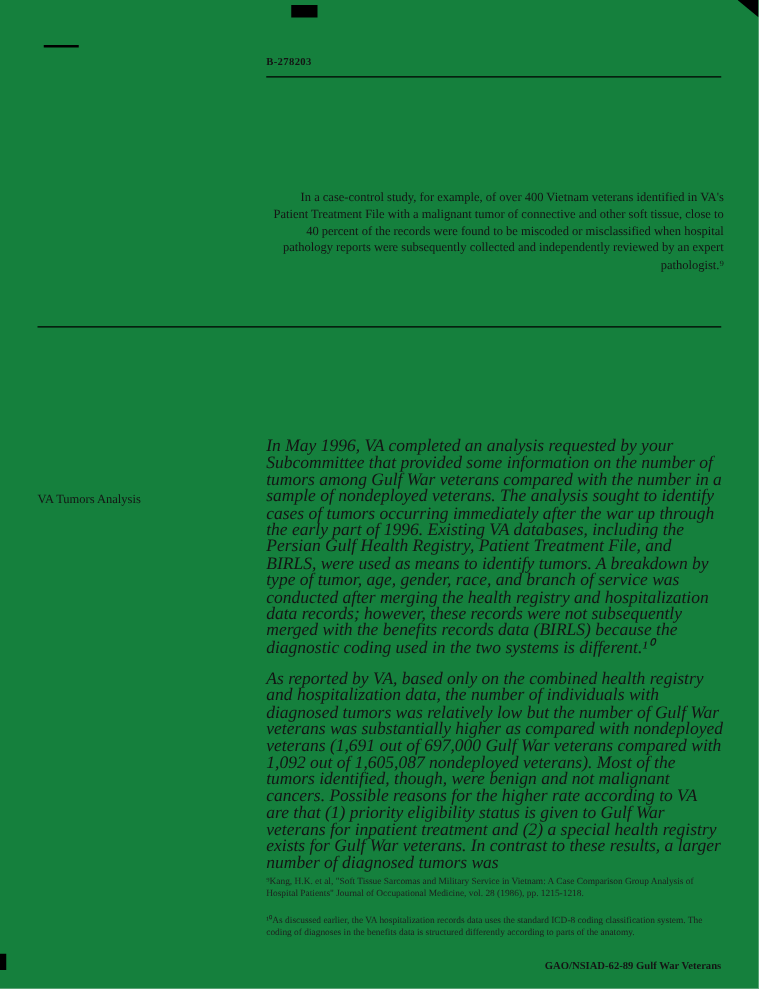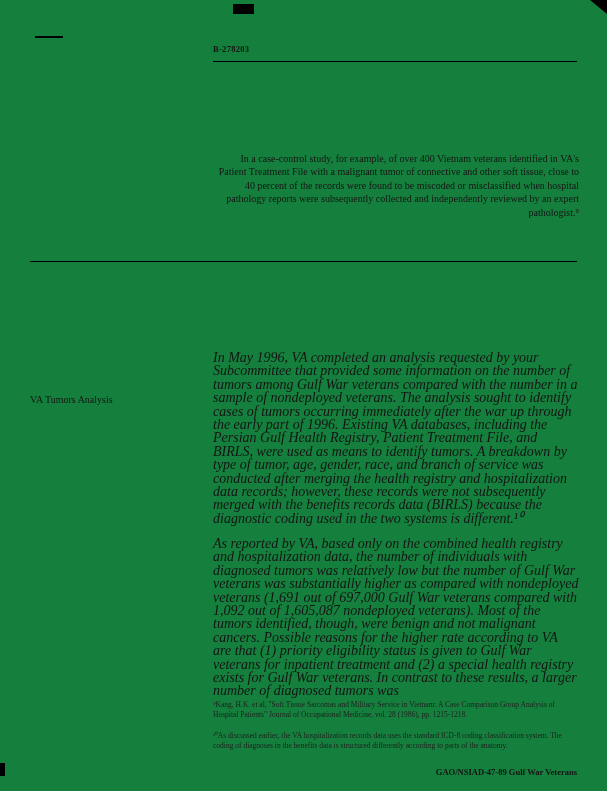--- a/index.html
+++ b/index.html
@@ -83,15 +83,15 @@
 
   <div class="side-label">VA Tumors Analysis</div>
 
   <p class="body-par p1">In May 1996, VA completed an analysis requested by your Subcommittee that provided some information on the number of tumors among Gulf War veterans compared with the number in a sample of nondeployed veterans. The analysis sought to identify cases of tumors occurring immediately after the war up through the early part of 1996. Existing VA databases, including the Persian Gulf Health Registry, Patient Treatment File, and BIRLS, were used as means to identify tumors. A breakdown by type of tumor, age, gender, race, and branch of service was conducted after merging the health registry and hospitalization data records; however, these records were not subsequently merged with the benefits records data (BIRLS) because the diagnostic coding used in the two systems is different.¹⁰</p>
   <p class="body-par p2">As reported by VA, based only on the combined health registry and hospitalization data, the number of individuals with diagnosed tumors was relatively low but the number of Gulf War veterans was substantially higher as compared with nondeployed veterans (1,691 out of 697,000 Gulf War veterans compared with 1,092 out of 1,605,087 nondeployed veterans). Most of the tumors identified, though, were benign and not malignant cancers. Possible reasons for the higher rate according to VA are that (1) priority eligibility status is given to Gulf War veterans for inpatient treatment and (2) a special health registry exists for Gulf War veterans. In contrast to these results, a larger number of diagnosed tumors was</p>
 
   <p class="footnote fn1">⁹Kang, H.K. et al, "Soft Tissue Sarcomas and Military Service in Vietnam: A Case Comparison Group Analysis of Hospital Patients" Journal of Occupational Medicine, vol. 28 (1986), pp. 1215-1218.</p>
   <p class="footnote fn2">¹⁰As discussed earlier, the VA hospitalization records data uses the standard ICD-8 coding classification system. The coding of diagnoses in the benefits data is structured differently according to parts of the anatomy.</p>
 
   <div class="footer-page">Page 9</div>
-  <div class="footer-report">GAO/NSIAD-47-89 Gulf War Veterans</div>
+  <div class="footer-report">GAO/NSIAD-62-89 Gulf War Veterans</div>
 
 </div>
 
 </body></html>

